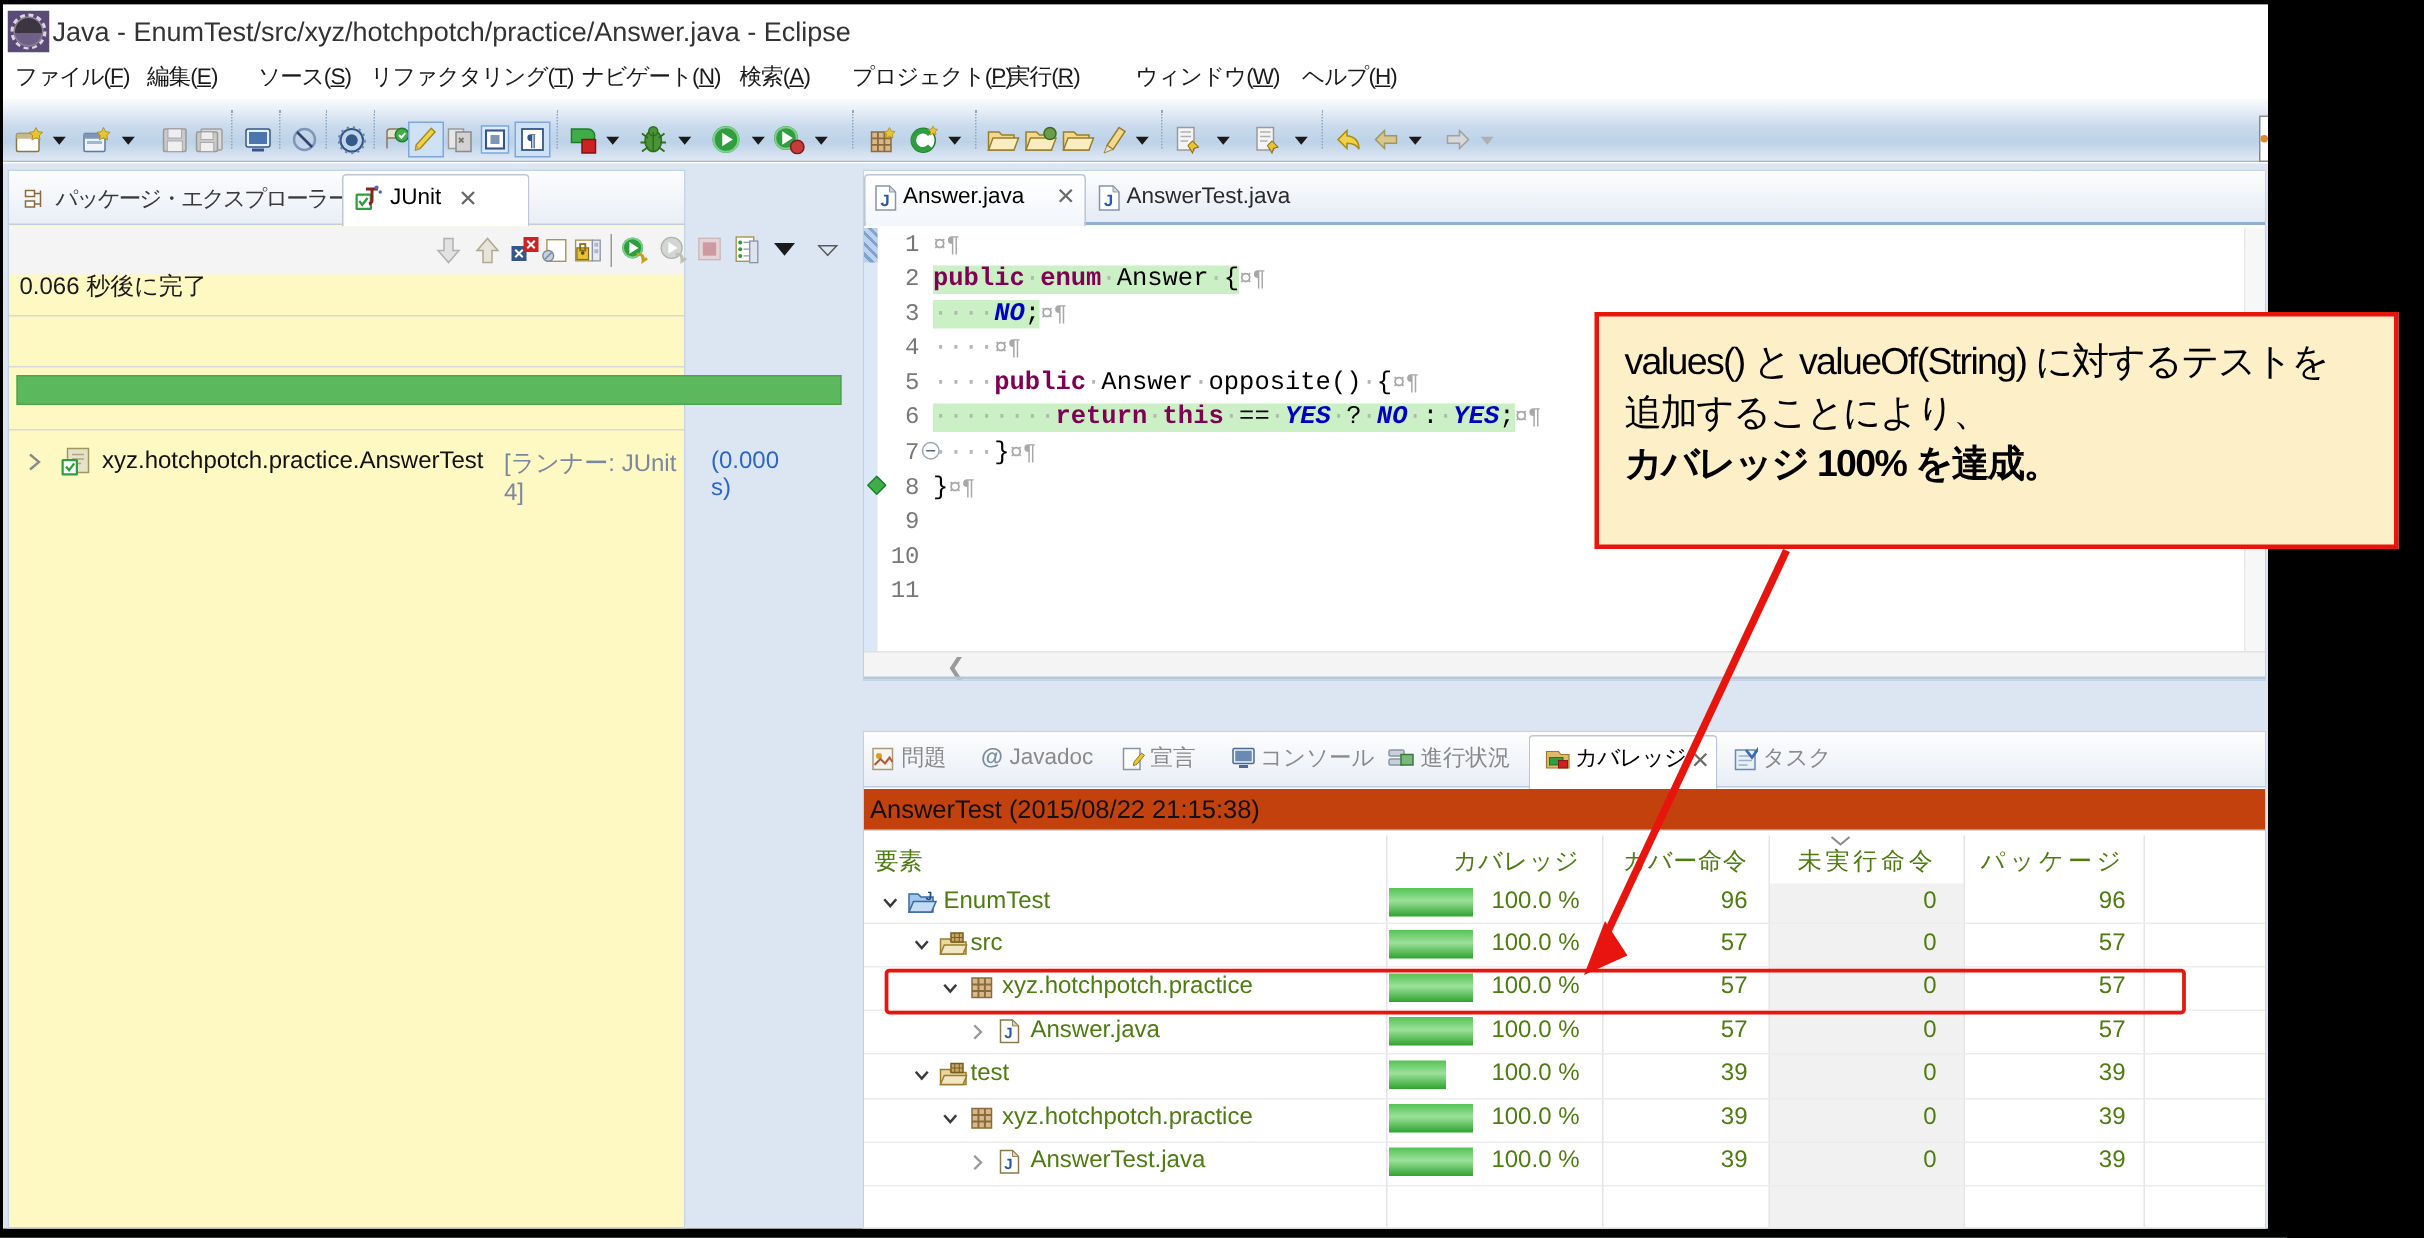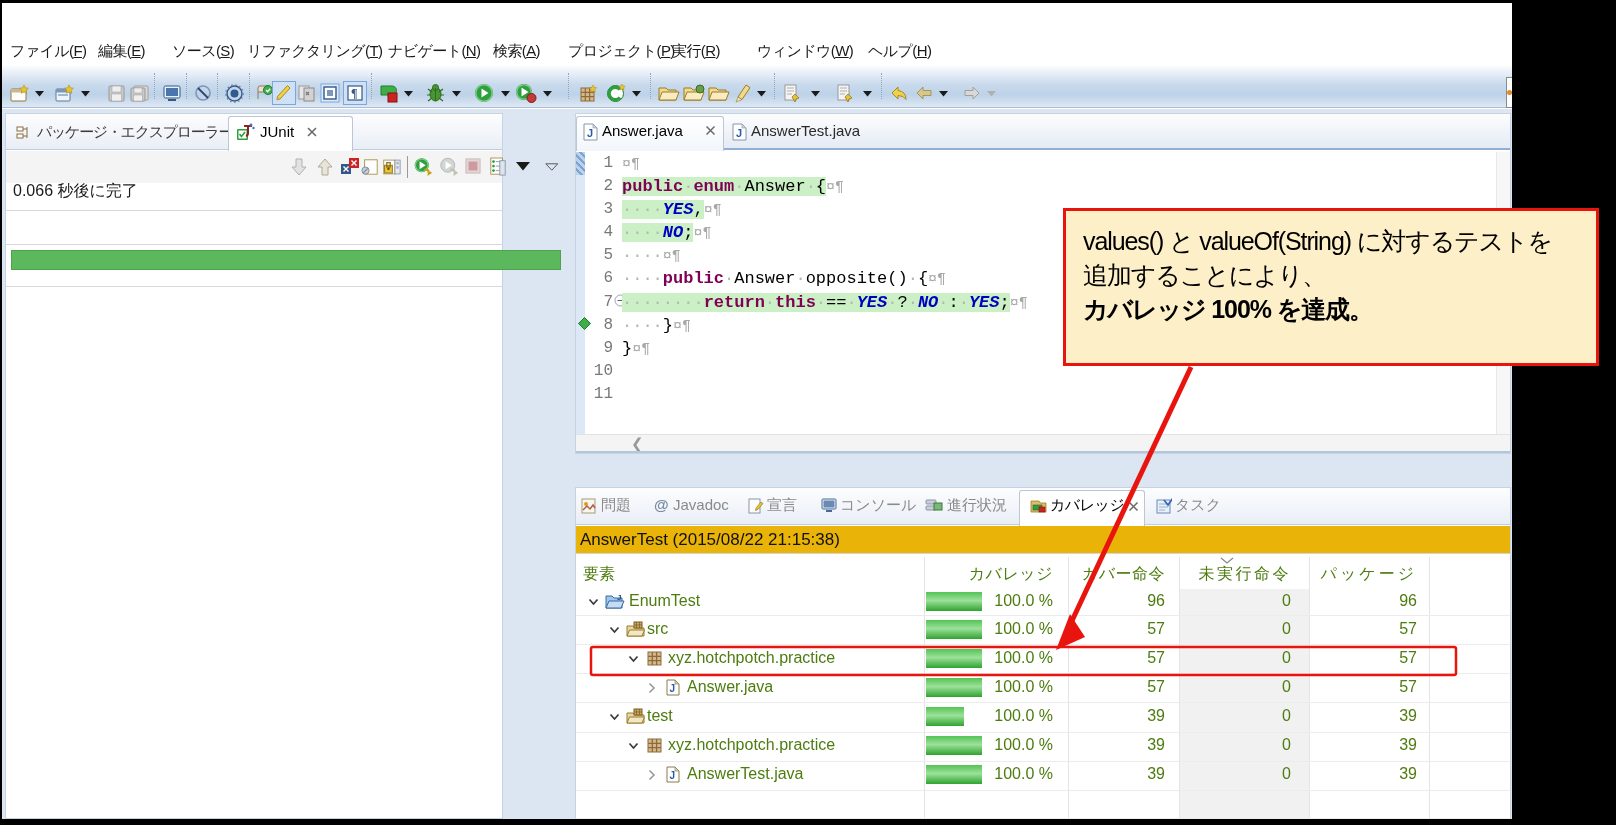--- a/index.html
+++ b/index.html
@@ -19,21 +19,21 @@
 
 #toolbar { position:absolute; left:0; top:63px; width:100%; height:42px;
   background:linear-gradient(180deg,#fafcfe 0%,#e7eef7 18%,#c9daec 45%,#bdd2e8 70%,#d6e2f0 92%,#dfe9f4 100%);
   border-bottom:1px solid #a8bdd5; }
 .tsep { position:absolute; top:7px; height:26px; width:1px; border-left:1px dotted #8ea6c0; }
 
 
 #main { position:absolute; left:0; top:106px; width:100%; height:710px; background:#dce6f2; }
 
 
-#lpanel { position:absolute; left:3px; top:4px; width:498px; height:706px; background:#ffffff; border:1px solid #c5d4e5; }
+#lpanel { position:absolute; left:3px; top:4px; width:452px; height:706px; background:#fef9c3; border:1px solid #c5d4e5; }
 .tabbar { position:absolute; left:0; top:0; width:100%; height:36px;
   background:linear-gradient(180deg,#fdfdfe,#e9eef6); border-bottom:1px solid #c0ccdc; }
 .tab-act { position:absolute; top:2px; height:35px; background:#fff; border:1px solid #bcc6d4; border-bottom:none;
   border-radius:3px 3px 0 0; }
 #ltab-inactive { position:absolute; left:14px; top:9px; color:#3a3a3a; font-size:15px; letter-spacing:-1.3px; }
 #ltab-junit { left:222px; width:125px; }
 .tabtxt { position:absolute; font-size:15px; color:#000; }
 
 #junit-toolbar { position:absolute; left:0; top:37px; width:100%; height:32px; background:#f4f4f4; }
 #junit-status { position:absolute; left:7px; top:67px; font-size:16px; color:#1a1a1a; }
@@ -59,37 +59,47 @@
 .ws { color:#b5b5b5; }
 .eol { color:#a8a8a8; font-size:15px; }
 #hsbar { position:absolute; left:0; top:320px; width:100%; height:17px; background:#f4f4f4; border-top:1px solid #e2e2e2; color:#9a9a9a; }
 #edbotline { position:absolute; left:0; top:337px; width:100%; height:2px; background:#b4c6da; }
 
 
 #bpanel { position:absolute; left:573px; top:352px; width:936px; height:419px; background:#fff; border:1px solid #c5d4e5;margin-top:26px; }
 #btabbar { position:absolute; left:0; top:0; width:100%; height:37px;
   background:linear-gradient(180deg,#fdfdfe,#e9eef6); border-bottom:1px solid #c0ccdc; font-size:15px; }
 .btab { position:absolute; top:8px; color:#8a8a8a; }
-#bhdr { position:absolute; left:0; top:38px; width:100%; height:28px; background:#eab308; border-bottom:1px solid #d5d5d5;
+#bhdr { position:absolute; left:0; top:38px; width:100%; height:28px; background:#c2410c; border-bottom:1px solid #d5d5d5;
   font-size:17px; color:#111; }
 #tblwrap { position:absolute; left:0; top:69px; width:100%; height:289px; font-size:16px; color:#4d7c0f; }
 .vline { position:absolute; top:0; height:100%; border-left:1px solid #e4e4e4; }
 .rowline { position:absolute; left:0; width:100%; border-top:1px solid #ececec; }
 .cell-r { position:absolute; text-align:right; }
 .gbar { position:absolute; height:19px; background:linear-gradient(180deg,#55c355 0%,#9ce19a 45%,#2fa32f 100%); }
 .graycol { position:absolute; background:#f1f1f1; }
 
 
 #note { position:absolute; left:1063px; top:208px; width:536px; height:158px; background:#fdefc8;
   border:3px solid #e8140e; font-size:25px; color:#000; line-height:34px; white-space:nowrap; letter-spacing:-1.1px; }
 #overlay-svg { position:absolute; left:0; top:0; width:1616px; height:825px; pointer-events:none; }
 </style>
 </head>
 <body>
 <div id="win">
+  <div id="titlebar">
+    <svg class="abs" style="left:3px;top:4px" width="28" height="28" viewBox="0 0 28 28">
+      <rect x="0" y="0" width="28" height="28" fill="#5a4a78"></rect>
+      <circle cx="14" cy="14" r="10" fill="none" stroke="#d8d8d8" stroke-width="4" stroke-dasharray="3 2.2"></circle>
+      <circle cx="14" cy="14" r="9.5" fill="#3a3742"></circle>
+      <path d="M4.5 15 h19 a9.5 9.5 0 0 1 -19 0 z" fill="#6d5f85"></path>
+      <circle cx="14" cy="14" r="9.5" fill="none" stroke="#8a8096" stroke-width="1"></circle>
+    </svg>
+    <span id="title-text">Java - EnumTest/src/xyz/hotchpotch/practice/Answer.java - Eclipse</span>
+  </div>
   <div id="menubar">
     <span class="mi" style="left:8px">ファイル(<u>F</u>)</span>
     <span class="mi" style="left:96px">編集(<u>E</u>)</span>
     <span class="mi" style="left:170px">ソース(<u>S</u>)</span>
     <span class="mi" style="left:245px">リファクタリング(<u>T</u>)</span>
     <span class="mi" style="left:386px">ナビゲート(<u>N</u>)</span>
     <span class="mi" style="left:491px">検索(<u>A</u>)</span>
     <span class="mi" style="left:566px">プロジェクト(<u>P</u>)</span>
     <span class="mi" style="left:670px">実行(<u>R</u>)</span>
     <span class="mi" style="left:755px">ウィンドウ(<u>W</u>)</span>
@@ -353,20 +363,35 @@
           </svg>
         <svg class="abs" style="left:539px;top:12px" width="14" height="8">
             <path d="M.8 .8 h12 l-6 6.4z" fill="none" stroke="#5a5a5a"></path>
           </svg>
       </div>
       <div id="junit-status">0.066 秒後に完了</div>
       <div class="hline" style="top:96px"></div>
       <div class="hline" style="top:130px"></div>
       <div id="progress"></div>
       <div class="hline" style="top:172px"></div>
+      <div id="tree-item">
+        <svg class="abs" style="left:12px;top:9px" width="10" height="12">
+            <path d="M2 1 l6 5 -6 5" stroke="#8a8a8a" stroke-width="1.6" fill="none"></path>
+          </svg>
+        <svg class="abs" style="left:34px;top:4px" width="22" height="22" viewBox="0 0 22 22">
+          <rect x="5" y="2" width="14" height="16" fill="#e6e2c8" stroke="#a09660"></rect>
+          <path d="M8 6 h8 M8 9 h8 M8 12 h6" stroke="#b0a880"></path>
+          <rect x="1" y="9" width="11" height="11" rx="1" fill="#2e9e3e"></rect>
+          <rect x="2.5" y="10.5" width="8" height="8" fill="#fff"></rect>
+          <path d="M4 14 l2 2.5 3.5-4.5" stroke="#2e9e3e" stroke-width="1.5" fill="none"></path>
+        </svg>
+        <span class="abs" style="left:62px;top:6px;color:#111">xyz.hotchpotch.practice.AnswerTest</span>
+          <span class="abs" style="left:330px;top:6px;color:#7b88a0">[ランナー: JUnit 4]</span>
+          <span class="abs" style="left:468px;top:6px;color:#2a66c8">(0.000 s)</span>
+      </div>
     </div>
     <div id="editor">
       <div id="edit-tabbar">
         <div class="tab-act" id="etab1"></div>
         <svg class="abs" style="left:7px;top:9px" width="15" height="18" viewBox="0 0 15 18">
           <path d="M1 1 h9 l4 4 v12 h-13z" fill="#fff" stroke="#8a94a8"></path>
           <path d="M10 1 l4 4 h-4z" fill="#d0d6e0" stroke="#8a94a8" stroke-width=".6"></path>
           <text x="4" y="14" font-size="11" font-weight="bold" fill="#2a5aa8" font-family="Liberation Sans">J</text>
         </svg>
         <span class="tabtxt" style="left:26px;top:8px">Answer.java</span>
@@ -396,21 +421,20 @@
       <svg class="abs" style="left:2px;top:203px" width="13" height="13" viewBox="0 0 13 13">
         <path d="M6.5 .5 L12.5 6.5 6.5 12.5 .5 6.5z" fill="#3fae49" stroke="#1d7d2c"></path>
       </svg>
       <svg class="abs" style="left:38px;top:180px" width="13" height="13" viewBox="0 0 13 13">
         <circle cx="6.5" cy="6.5" r="5.5" fill="#fff" stroke="#9aa4b4"></circle>
         <path d="M3.5 6.5 h6" stroke="#5a6474"></path>
       </svg>
       <div id="codelines">
 <div class="cl"><span class="eol">¤¶</span></div>
 <div class="cl"><span class="hl"><span class="kw">public</span><span class="ws">·</span><span class="kw">enum</span><span class="ws">·</span>Answer<span class="ws">·</span>{</span><span class="eol">¤¶</span></div>
-<div class="cl"><span class="hl"><span class="ws">····</span><span class="fld">YES</span>,</span><span class="eol">¤¶</span></div>
 <div class="cl"><span class="hl"><span class="ws">····</span><span class="fld">NO</span>;</span><span class="eol">¤¶</span></div>
 <div class="cl"><span class="ws">····</span><span class="eol">¤¶</span></div>
 <div class="cl"><span class="ws">····</span><span class="kw">public</span><span class="ws">·</span>Answer<span class="ws">·</span>opposite()<span class="ws">·</span>{<span class="eol">¤¶</span></div>
 <div class="cl"><span class="hl"><span class="ws">········</span><span class="kw">return</span><span class="ws">·</span><span class="kw">this</span><span class="ws">·</span>==<span class="ws">·</span><span class="fld">YES</span><span class="ws">·</span>?<span class="ws">·</span><span class="fld">NO</span><span class="ws">·</span>:<span class="ws">·</span><span class="fld">YES</span>;</span><span class="eol">¤¶</span></div>
 <div class="cl"><span class="ws">····</span>}<span class="eol">¤¶</span></div>
 <div class="cl">}<span class="eol">¤¶</span></div>
 </div>
       <div class="abs" style="right:0;top:38px;width:14px;height:282px;background:#f7f7f7;border-left:1px solid #e9e9e9"></div>
       <div id="hsbar">
           <span style="position:absolute;left:55px;top:0px;font-size:15px">❮</span>

